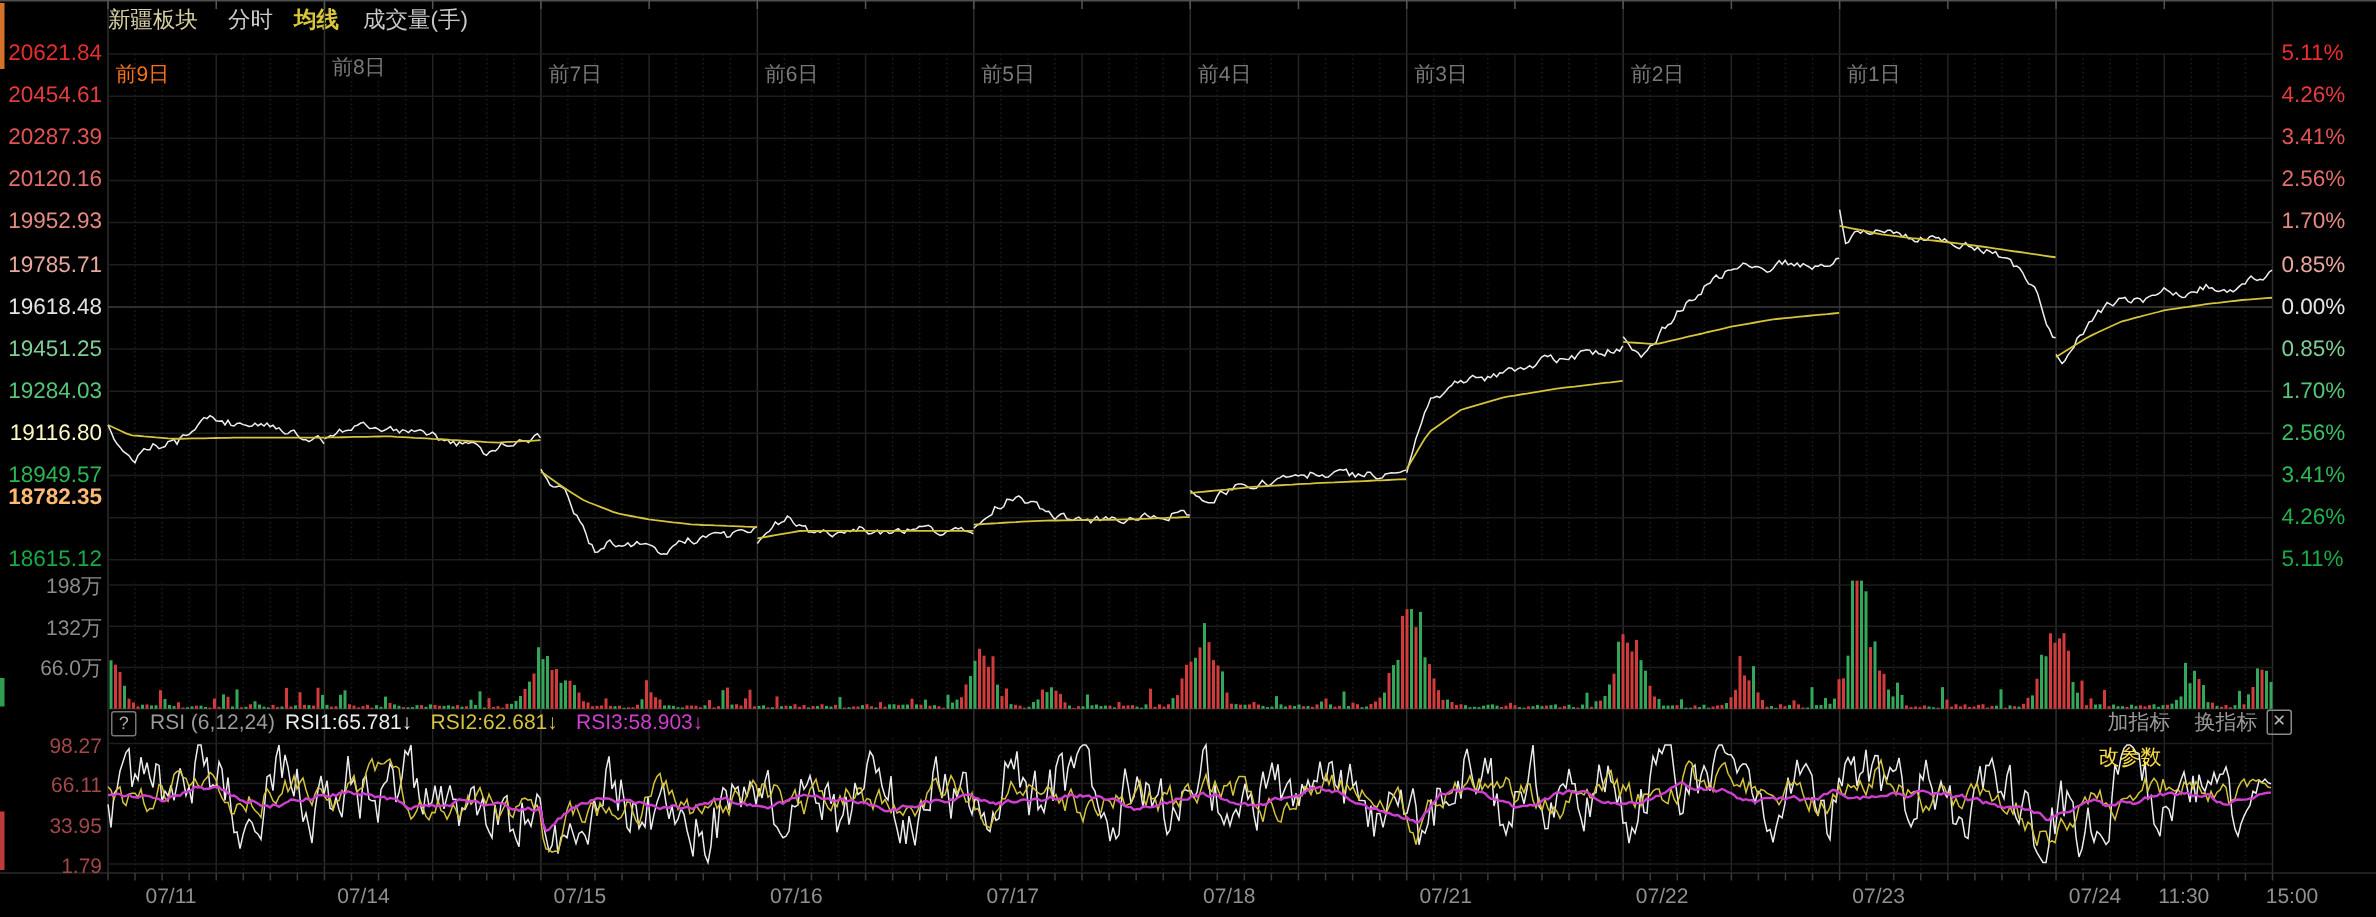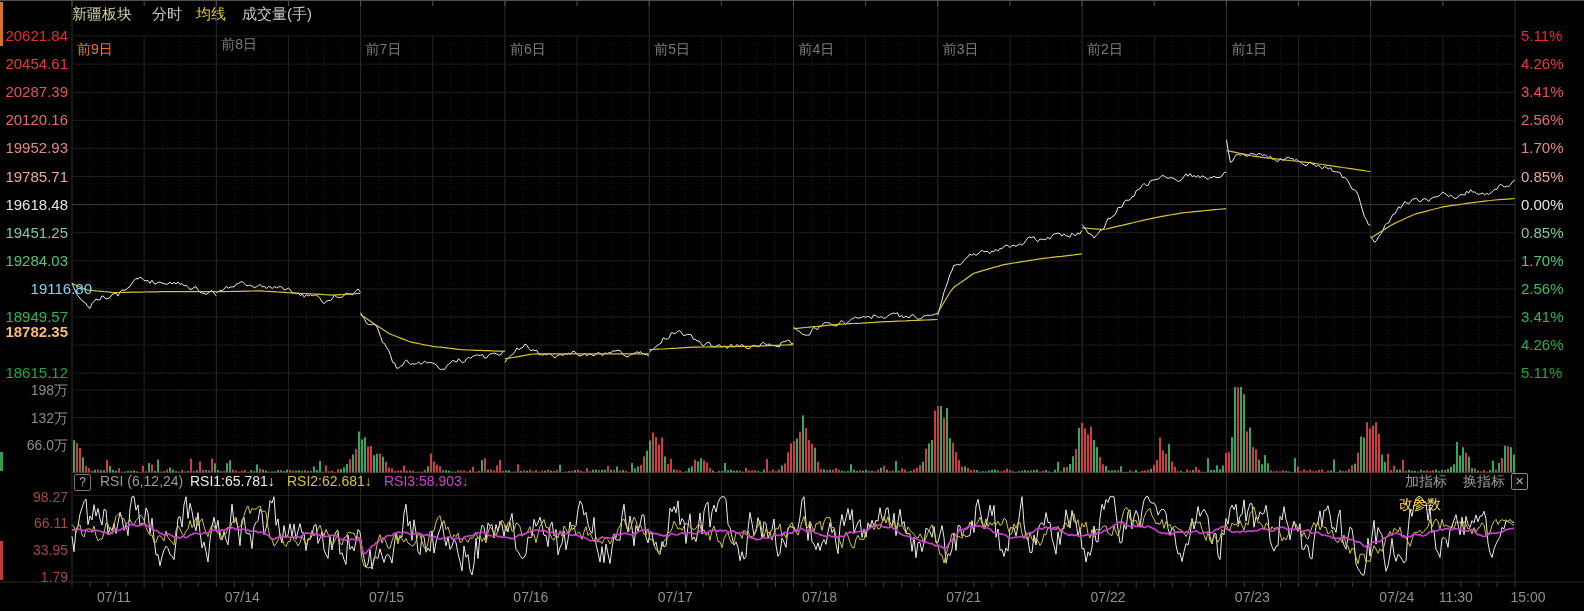--- a/index.html
+++ b/index.html
@@ -22,21 +22,21 @@
 <body>
 
 <div class="screen">
 
   <div class="sliver" style="top:2px;height:44px;background:#d4722c;"></div>
   <div class="sliver" style="top:452px;height:19px;background:#2f9e50;"></div>
   <div class="sliver" style="top:541px;height:39px;background:#bf3a3a;"></div>
 
   <span class="menu-item" style="left:72px;color:#d6d0a2;">新疆板块</span>
   <span class="menu-item" style="left:152px;color:#c8c8c8;">分时</span>
-  <span class="menu-item" style="left:196px;color:#d9c73b;">均线</span>
+  <span class="menu-item" style="left:196px;color:#d9c73b;font-weight:bold;">均线</span>
   <span class="menu-item" style="left:242px;color:#c8c8c8;">成交量(手)</span>
 
   <svg id="plot" width="1584" height="611">
       <g>
         <line x1="72" y1="0" x2="72" y2="582" stroke="#2e2e2e" stroke-width="1"></line>
         <line x1="144.15" y1="36" x2="144.15" y2="581" stroke="#232323" stroke-width="1"></line>
         <line x1="90.0375" y1="36" x2="90.0375" y2="373.2" stroke="#1c1c1c" stroke-width="1" stroke-dasharray="1,2"></line>
         <line x1="90.0375" y1="389" x2="90.0375" y2="472.5" stroke="#1c1c1c" stroke-width="1" stroke-dasharray="1,2"></line>
         <line x1="90.0375" y1="492" x2="90.0375" y2="581" stroke="#1c1c1c" stroke-width="1" stroke-dasharray="1,2"></line>
         <line x1="108.075" y1="36" x2="108.075" y2="373.2" stroke="#1c1c1c" stroke-width="1" stroke-dasharray="1,2"></line>
@@ -875,21 +875,21 @@
   <div id="labels">
       <span class="axlab ra" style="top: 27px; color: rgb(230, 46, 46);">20621.84</span>
       <span class="axlab ra" style="top: 55.1px; color: rgb(228, 60, 60);">20454.61</span>
       <span class="axlab ra" style="top: 83.2px; color: rgb(226, 84, 84);">20287.39</span>
       <span class="axlab ra" style="top: 111.3px; color: rgb(226, 110, 106);">20120.16</span>
       <span class="axlab ra" style="top: 139.4px; color: rgb(228, 138, 130);">19952.93</span>
       <span class="axlab ra" style="top: 167.5px; color: rgb(231, 168, 157);">19785.71</span>
       <span class="axlab ra" style="top: 195.6px; color: rgb(228, 228, 228);">19618.48</span>
       <span class="axlab ra" style="top: 223.7px; color: rgb(127, 206, 151);">19451.25</span>
       <span class="axlab ra" style="top: 251.8px; color: rgb(85, 197, 120);">19284.03</span>
-      <span class="axlab ra" style="top: 279.9px; color: #7dd3fc; padding-left: 24px;">19116.80</span>
+      <span class="axlab ra" style="top: 279.9px; color: #fef9c3;">19116.80</span>
       <span class="axlab ra" style="top: 308px; color: rgb(44, 182, 84);">18949.57</span>
       <span class="axlab ra" style="top: 323px; color: #fdba74; font-weight: bold;">18782.35</span>
       <span class="axlab ra" style="top: 364.2px; color: rgb(26, 169, 69);">18615.12</span>
       <span class="axlab " style="left: 1521px; top: 27px; color: rgb(230, 46, 46);">5.11%</span>
       <span class="axlab " style="left: 1521px; top: 55.1px; color: rgb(228, 60, 60);">4.26%</span>
       <span class="axlab " style="left: 1521px; top: 83.2px; color: rgb(226, 84, 84);">3.41%</span>
       <span class="axlab " style="left: 1521px; top: 111.3px; color: rgb(226, 110, 106);">2.56%</span>
       <span class="axlab " style="left: 1521px; top: 139.4px; color: rgb(228, 138, 130);">1.70%</span>
       <span class="axlab " style="left: 1521px; top: 167.5px; color: rgb(231, 168, 157);">0.85%</span>
       <span class="axlab " style="left: 1521px; top: 195.6px; color: rgb(228, 228, 228);">0.00%</span>

